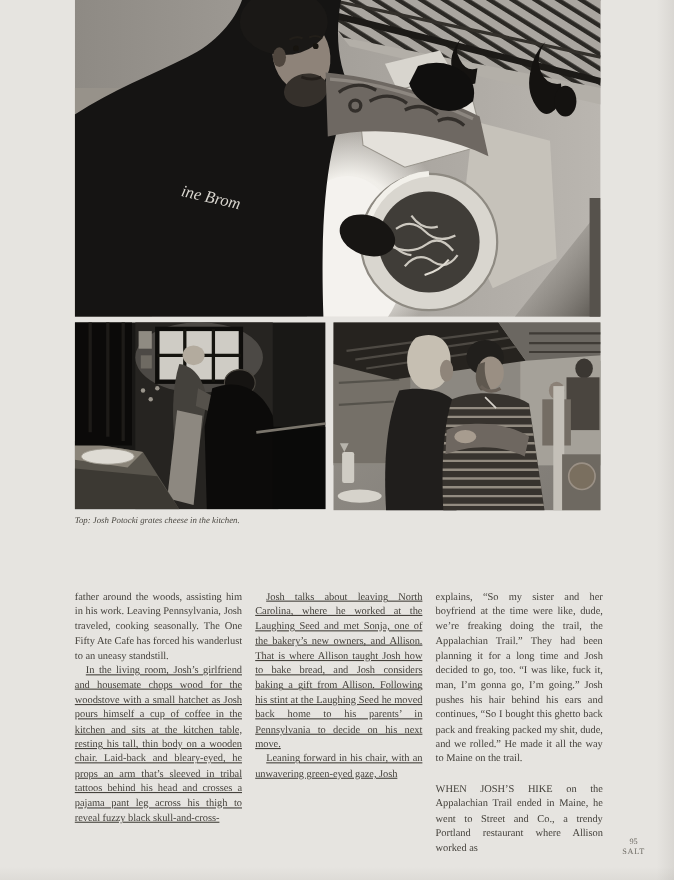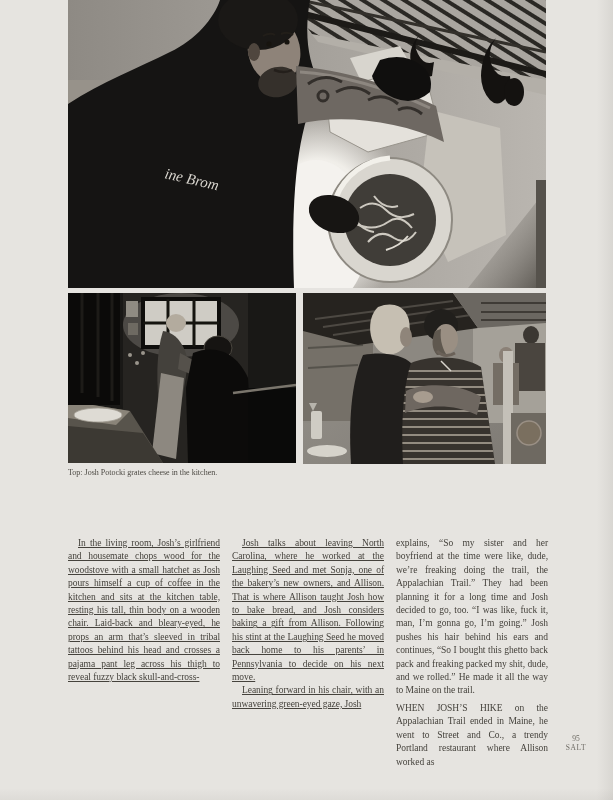--- a/index.html
+++ b/index.html
@@ -7,27 +7,27 @@
   .sheet{position:relative;width:613px;height:800px;background:#e6e4e0;overflow:hidden;}
   .edge{position:absolute;pointer-events:none;}
   .edge-right{right:0;top:0;width:16px;height:100%;background:linear-gradient(to right,rgba(60,55,45,0),rgba(60,55,45,.08));}
   .edge-bottom{left:0;bottom:0;width:100%;height:12px;background:linear-gradient(to bottom,rgba(60,55,45,0),rgba(60,55,45,.05));}
   .photo{position:absolute;margin:0;padding:0;line-height:0;}
   .photo svg{display:block;}
   .photo-top{left:68px;top:0;width:478px;height:288px;}
   .photo-bl{left:68px;top:293px;width:228px;height:170px;}
   .photo-br{left:303px;top:293px;width:243px;height:171px;}
   .captions{position:absolute;left:68px;top:469px;width:430px;color:#4c4943;}
-  .captions p{margin:0 0 5px 0;font-size:8px;line-height:8.5px;white-space:nowrap;}
+  .captions p{margin:0 0 5px 0;font-style:italic;font-size:8px;line-height:8.5px;white-space:nowrap;}
   .article{position:absolute;left:68px;top:537px;width:480px;display:flex;gap:12px;color:#45423c;}
   .col{width:152px;}
   .article p{margin:0;font-size:9.5px;line-height:13.4px;text-align:justify;letter-spacing:-0.05px;}
   .article p.ind{text-indent:10px;text-decoration:underline;}
-  .article p.sect{margin-top:4px;}
-  .folio{position:absolute;left:556px;top:735px;width:40px;text-align:center;color:#6e6b64;}
+  .article p.sect{margin-top:14px;}
+  .folio{position:absolute;left:556px;top:761px;width:40px;text-align:center;color:#6e6b64;}
   .folio .num{font-size:7.5px;line-height:8.5px;}
   .folio .imprint{font-size:7.5px;line-height:8.5px;letter-spacing:0.6px;}
 </style>
 </head>
 <body>
 
 <div class="sheet">
 
   <figure class="photo photo-top">
     <svg width="478" height="288" viewBox="0 0 478 288">
@@ -207,20 +207,21 @@
       </g>
     </svg>
   </figure>
 
   <div class="captions">
     <p>Top: Josh Potocki grates cheese in the kitchen.</p>
   </div>
 
   <div class="article">
     <div class="col">
+      <p>father around the woods, assisting him in his work. Leaving Pennsylvania, Josh traveled, cooking seasonally. The One Fifty Ate Cafe has forced his wanderlust to an uneasy standstill.</p>
       <p class="ind">In the living room, Josh’s girlfriend and housemate chops wood for the woodstove with a small hatchet as Josh pours himself a cup of coffee in the kitchen and sits at the kitchen table, resting his tall, thin body on a wooden chair. Laid-back and bleary-eyed, he props an arm that’s sleeved in tribal tattoos behind his head and crosses a pajama pant leg across his thigh to reveal fuzzy black skull-and-cross-</p>
     </div>
     <div class="col">
       <p class="ind">Josh talks about leaving North Carolina, where he worked at the Laughing Seed and met Sonja, one of the bakery’s new owners, and Allison. That is where Allison taught Josh how to bake bread, and Josh considers baking a gift from Allison. Following his stint at the Laughing Seed he moved back home to his parents’ in Pennsylvania to decide on his next move.</p>
       <p class="ind">Leaning forward in his chair, with an unwavering green-eyed gaze, Josh</p>
     </div>
     <div class="col">
       <p>explains, “So my sister and her boyfriend at the time were like, dude, we’re freaking doing the trail, the Appalachian Trail.”  They had been planning it for a long time and Josh decided to go, too. “I was like, fuck it, man, I’m gonna go, I’m going.” Josh pushes his hair behind his ears and continues, “So I bought this ghetto back pack and freaking packed my shit, dude, and we rolled.” He made it all the way to Maine on the trail.</p>
       <p class="sect">WHEN JOSH’S HIKE on the Appalachian Trail ended in Maine, he went to Street and Co., a trendy Portland restaurant where Allison worked as</p>
     </div>

